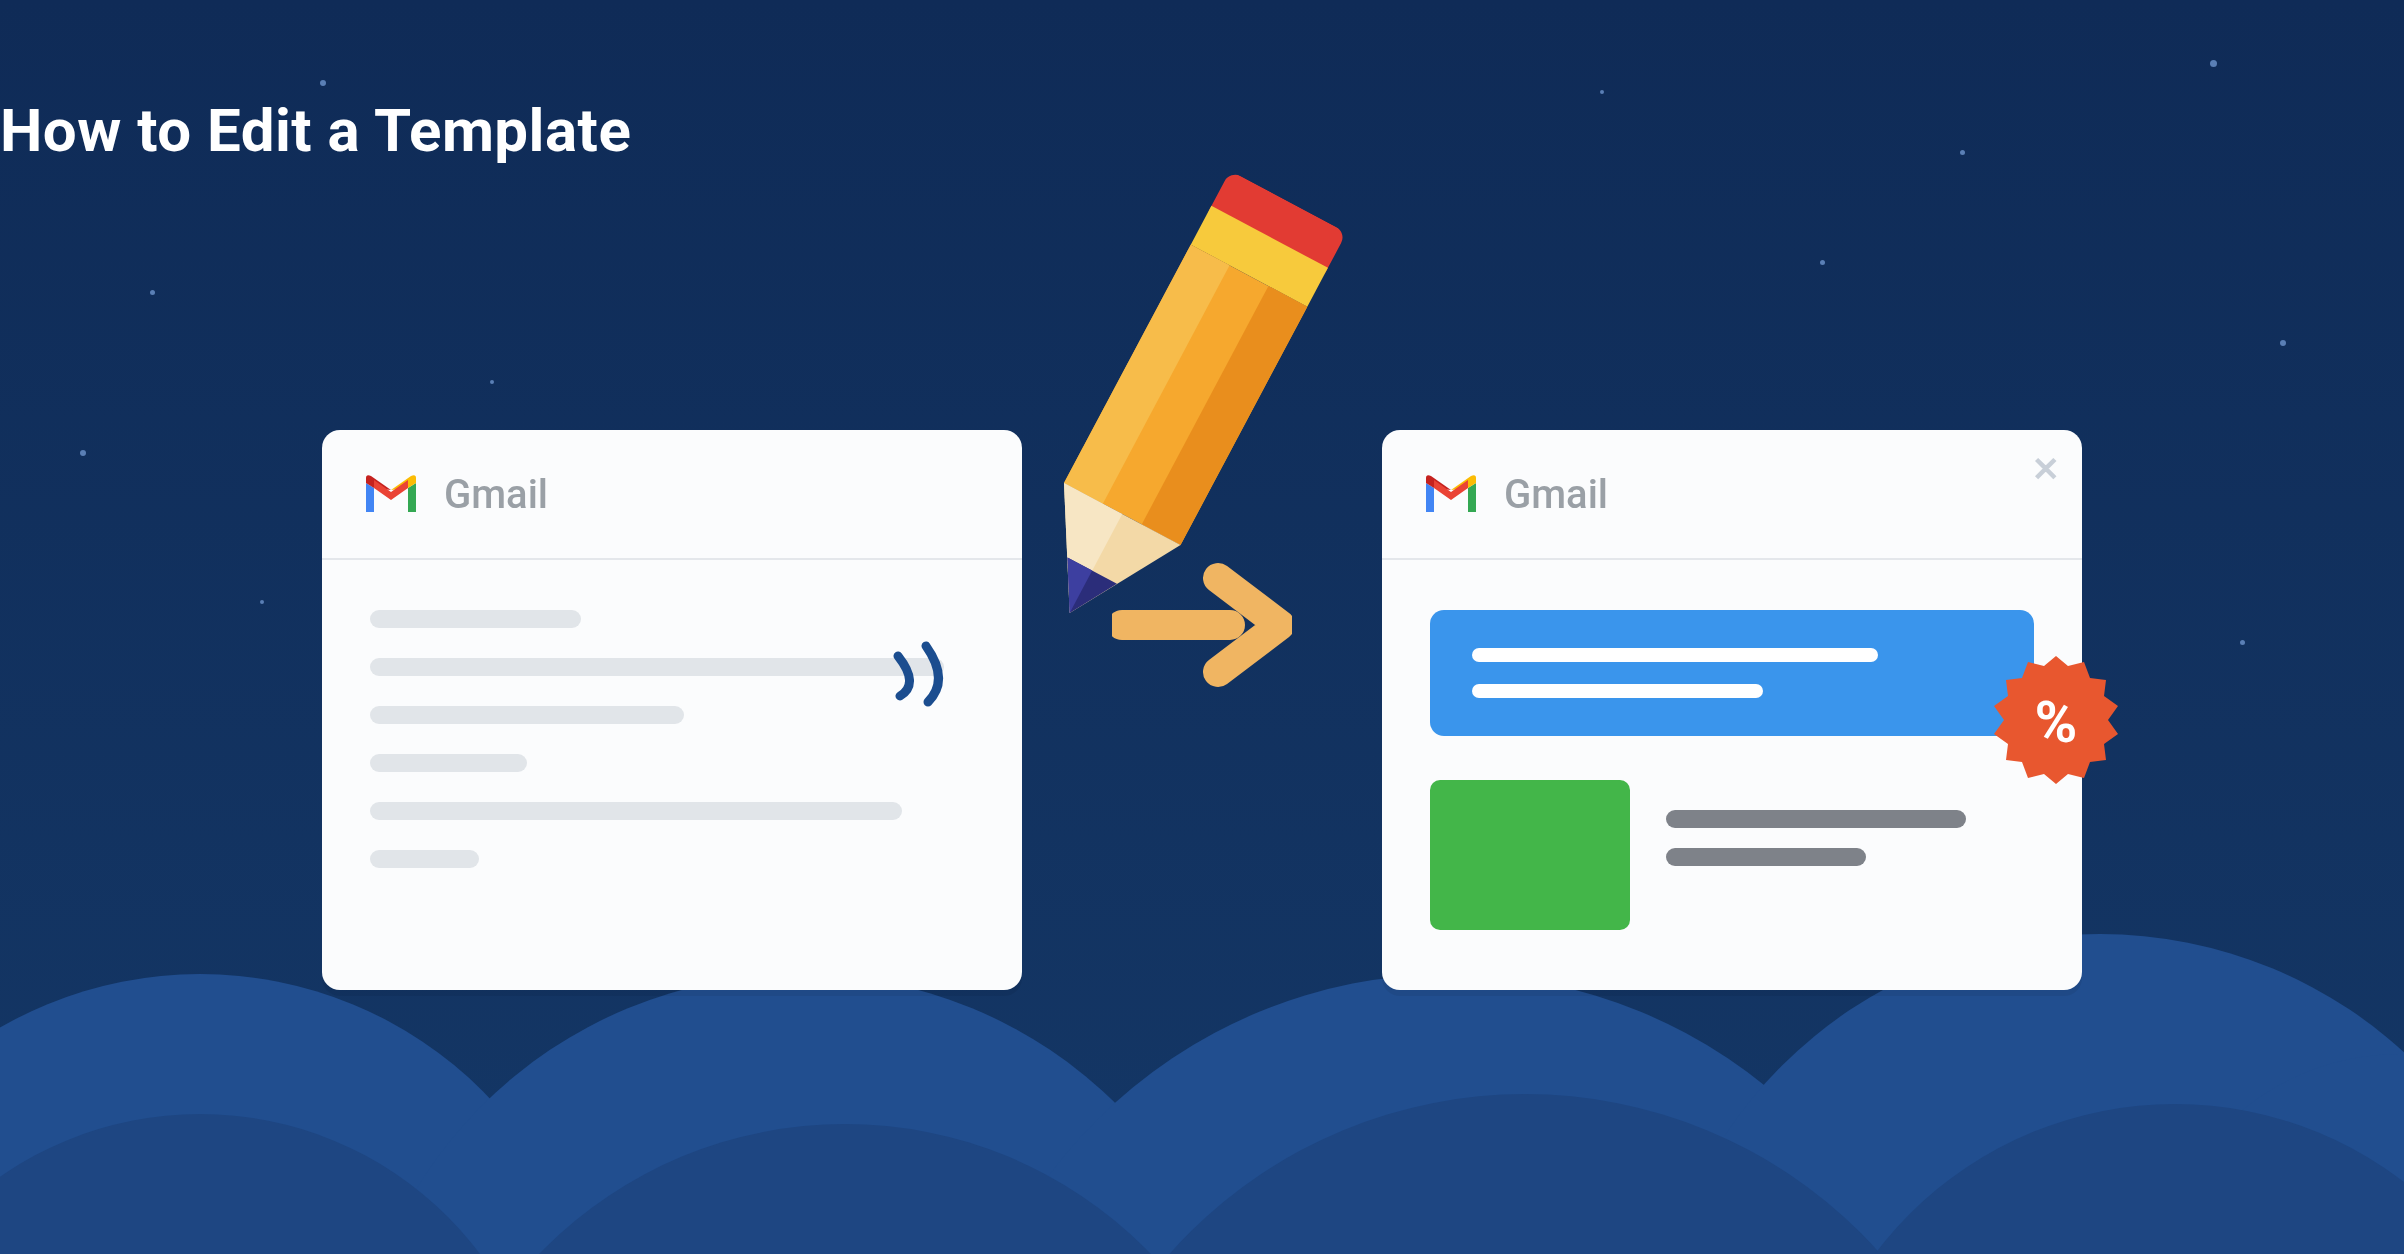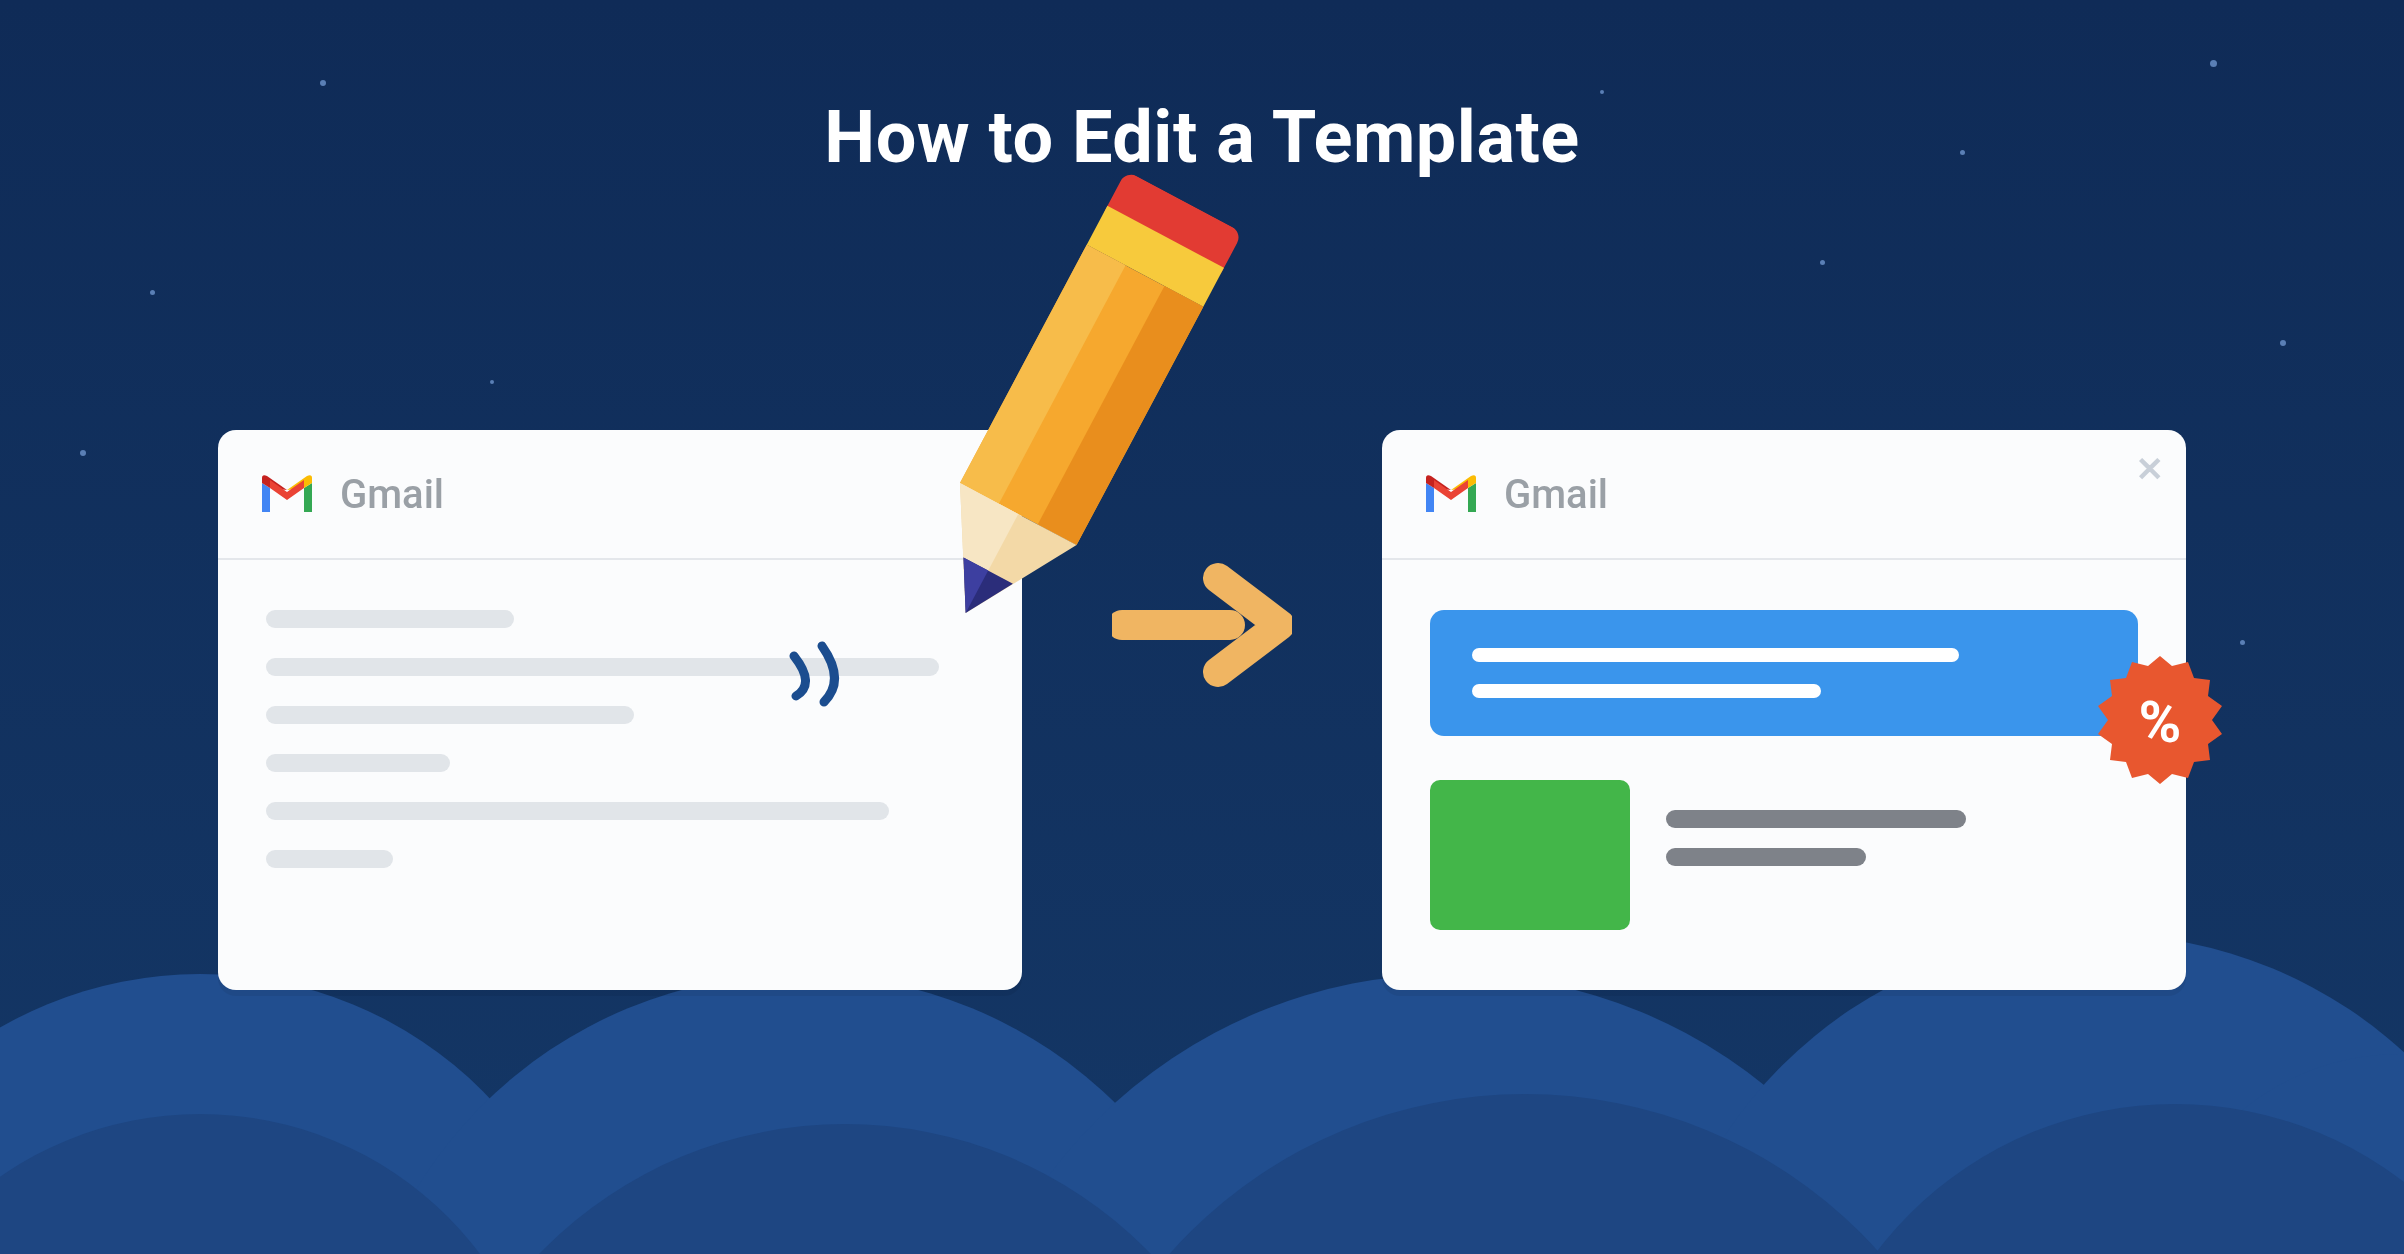--- a/index.html
+++ b/index.html
@@ -23,41 +23,41 @@
     background: #214e8f;
     border-radius: 50%;
   }
   .cloud-front .cloud-bump { background: #1e4682; }
 
   
   .title {
     position: absolute;
     top: 95px;
     left: 0; right: 0;
-    text-align: center;
+    text-align: left;
     color: #ffffff;
-    font-size: 72px;
+    font-size: 60px;
     font-weight: 700;
     letter-spacing: 0.5px;
   }
 
   
   .stage {
     position: absolute;
     top: 430px;
     left: 0; right: 0;
     display: flex;
     justify-content: center;
     align-items: flex-start;
     gap: 90px;
   }
 
   
   .card {
-    width: 804px;
+    width: 700px;
     height: 560px;
     background: #fbfcfd;
     border-radius: 18px;
     box-shadow: 0 6px 0 rgba(0,0,0,0.06);
     position: relative;
   }
   .card-header {
     height: 130px;
     border-bottom: 2px solid #e4e7eb;
     display: flex;

